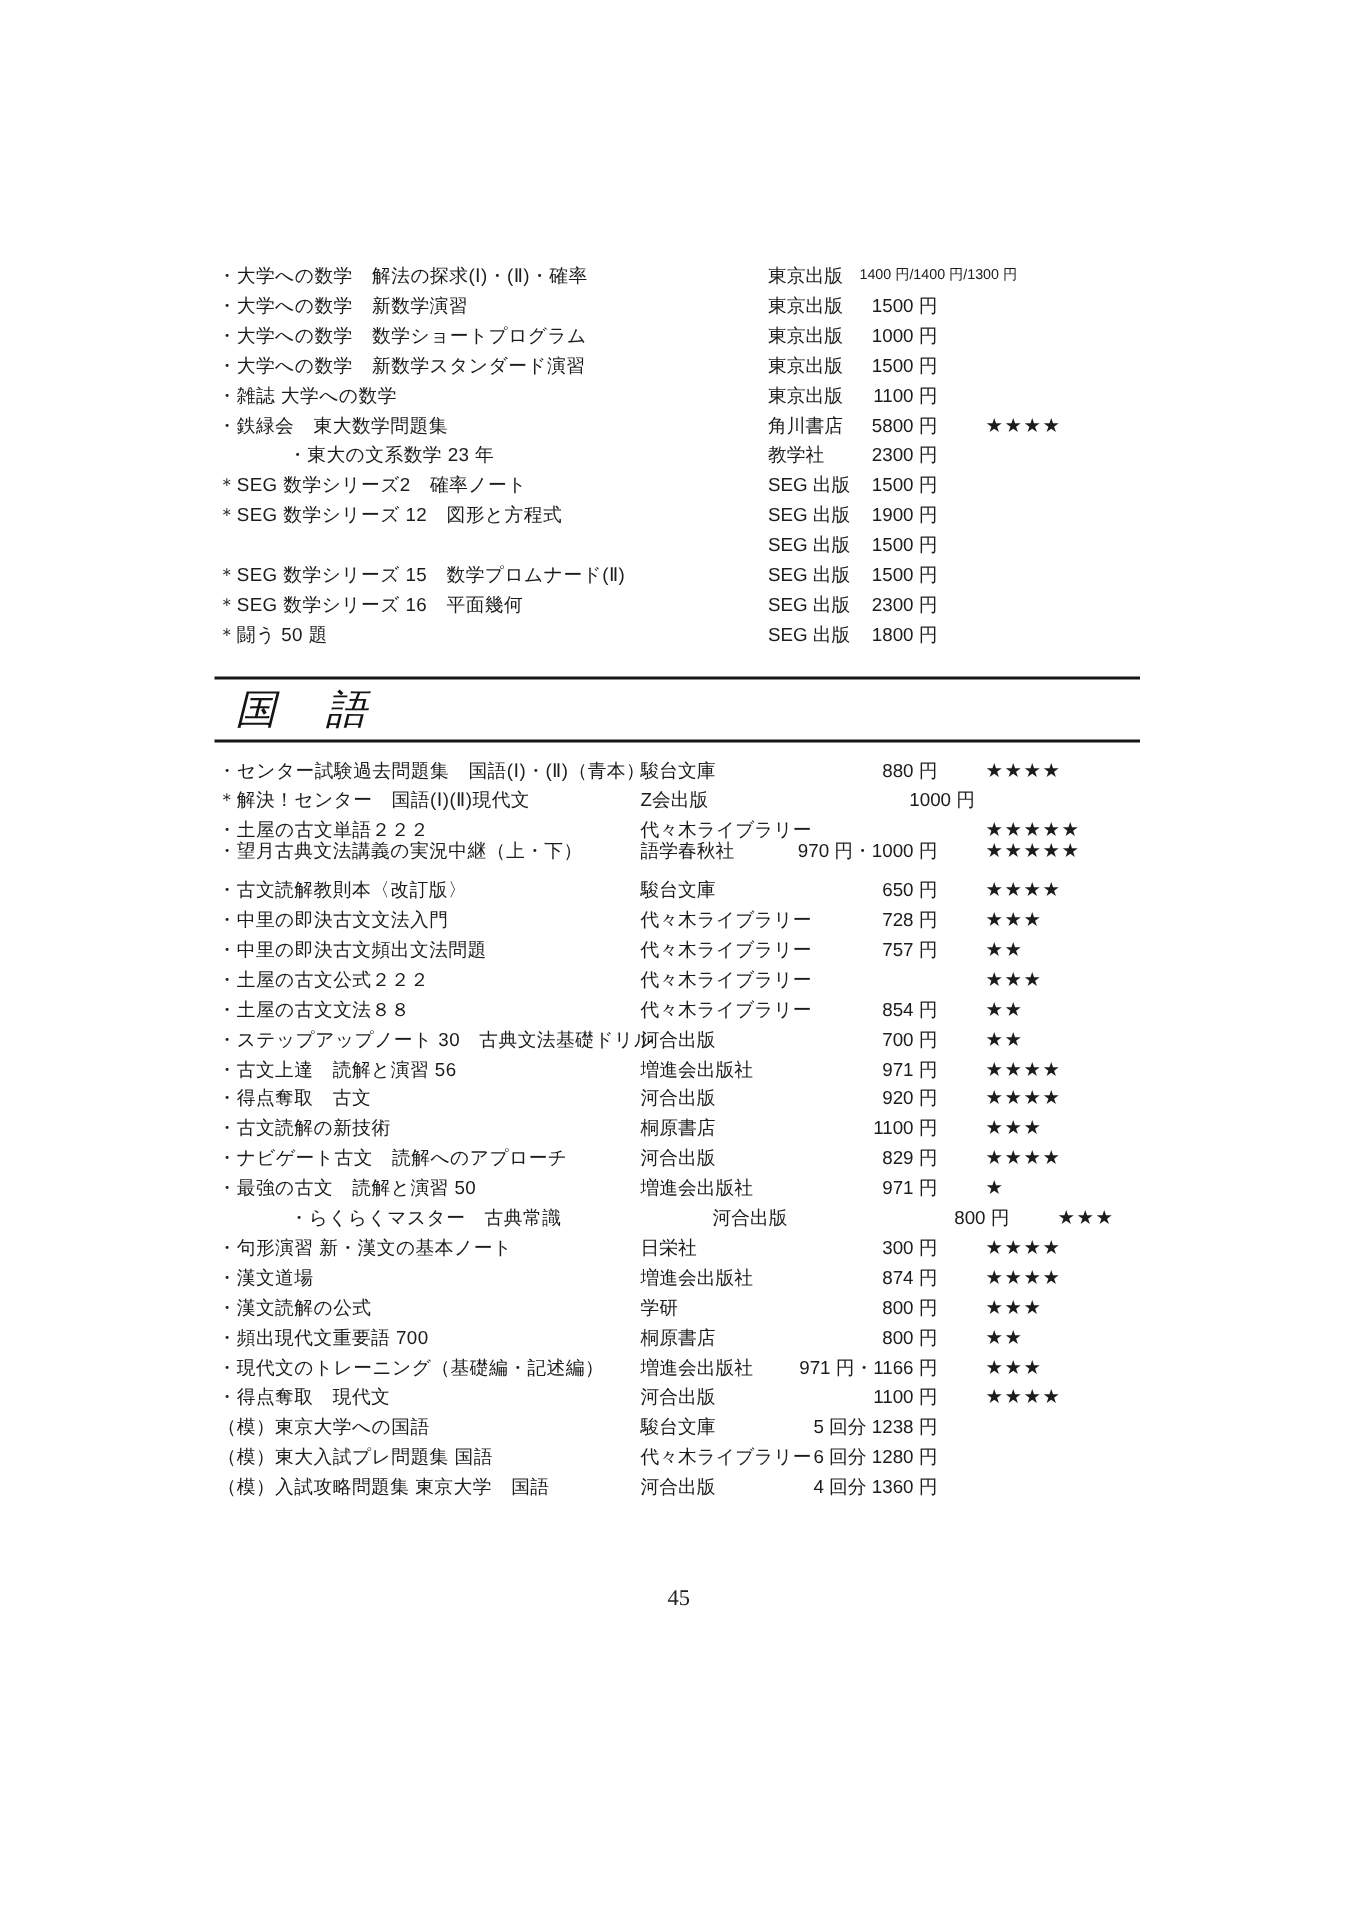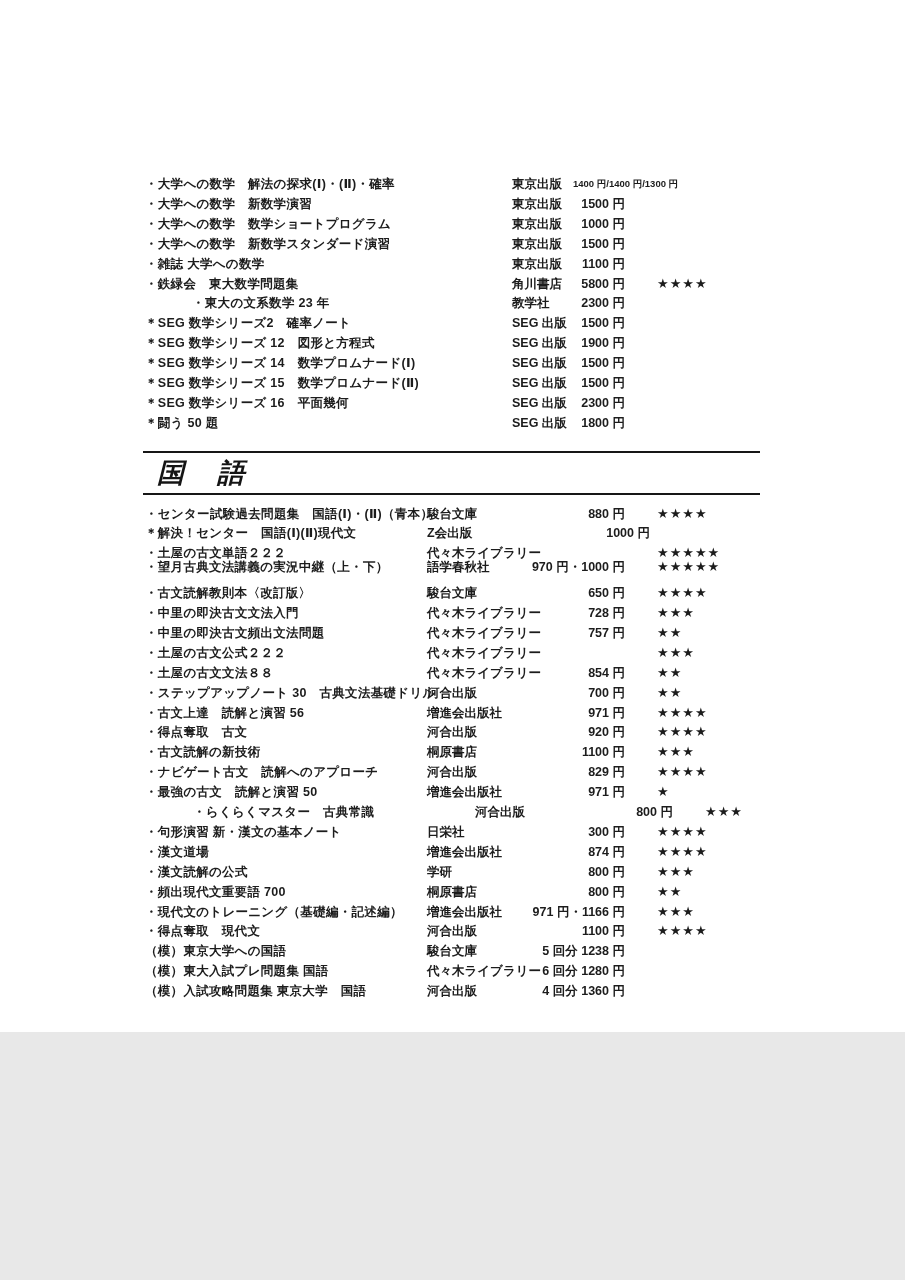--- a/index.html
+++ b/index.html
@@ -1,19 +1,19 @@
 <!DOCTYPE html>
 <html><head>
 <meta charset="utf-8">
 <style>
   html,body{margin:0;padding:0;background:#e8e8e8;}
   .page{
-    position:relative;width:905px;height:1032px;background:#ffffff;
+    position:relative;width:905px;height:1280px;background:#ffffff;
     font-family:"Liberation Sans","DejaVu Sans",sans-serif;
-    color:#1c1c1c;overflow:hidden;margin:0 auto;font-weight:bold;
+    color:#1c1c1c;overflow:hidden;margin:0 auto;
   }
   .row{position:absolute;left:0;width:905px;height:20px;}
   .cell{
     position:absolute;top:0;white-space:nowrap;
     font-size:12.5px;line-height:20px;color:#1c1c1c;
   }
   .title{left:145px;letter-spacing:0.3px;}
   .title.indent{left:192px;}
   .pub-math{left:512px;}
   .pub-kokugo{left:427px;}
@@ -87,21 +87,20 @@
         <span class="cell price">1500 円</span>
         <span class="cell stars"></span>
       </div>
       <div class="row" style="top: 333.2px;">
         <span class="cell title">＊SEG 数学シリーズ 12　図形と方程式</span>
         <span class="cell pub-math">SEG 出版</span>
         <span class="cell price">1900 円</span>
         <span class="cell stars"></span>
       </div>
       <div class="row" style="top: 353.1px;">
-        <span class="cell title">＊SEG 数学シリーズ 14　数学プロムナード(Ⅰ)</span>
         <span class="cell pub-math">SEG 出版</span>
         <span class="cell price">1500 円</span>
         <span class="cell stars"></span>
       </div>
       <div class="row" style="top: 373px;">
         <span class="cell title">＊SEG 数学シリーズ 15　数学プロムナード(Ⅱ)</span>
         <span class="cell pub-math">SEG 出版</span>
         <span class="cell price">1500 円</span>
         <span class="cell stars"></span>
       </div>

